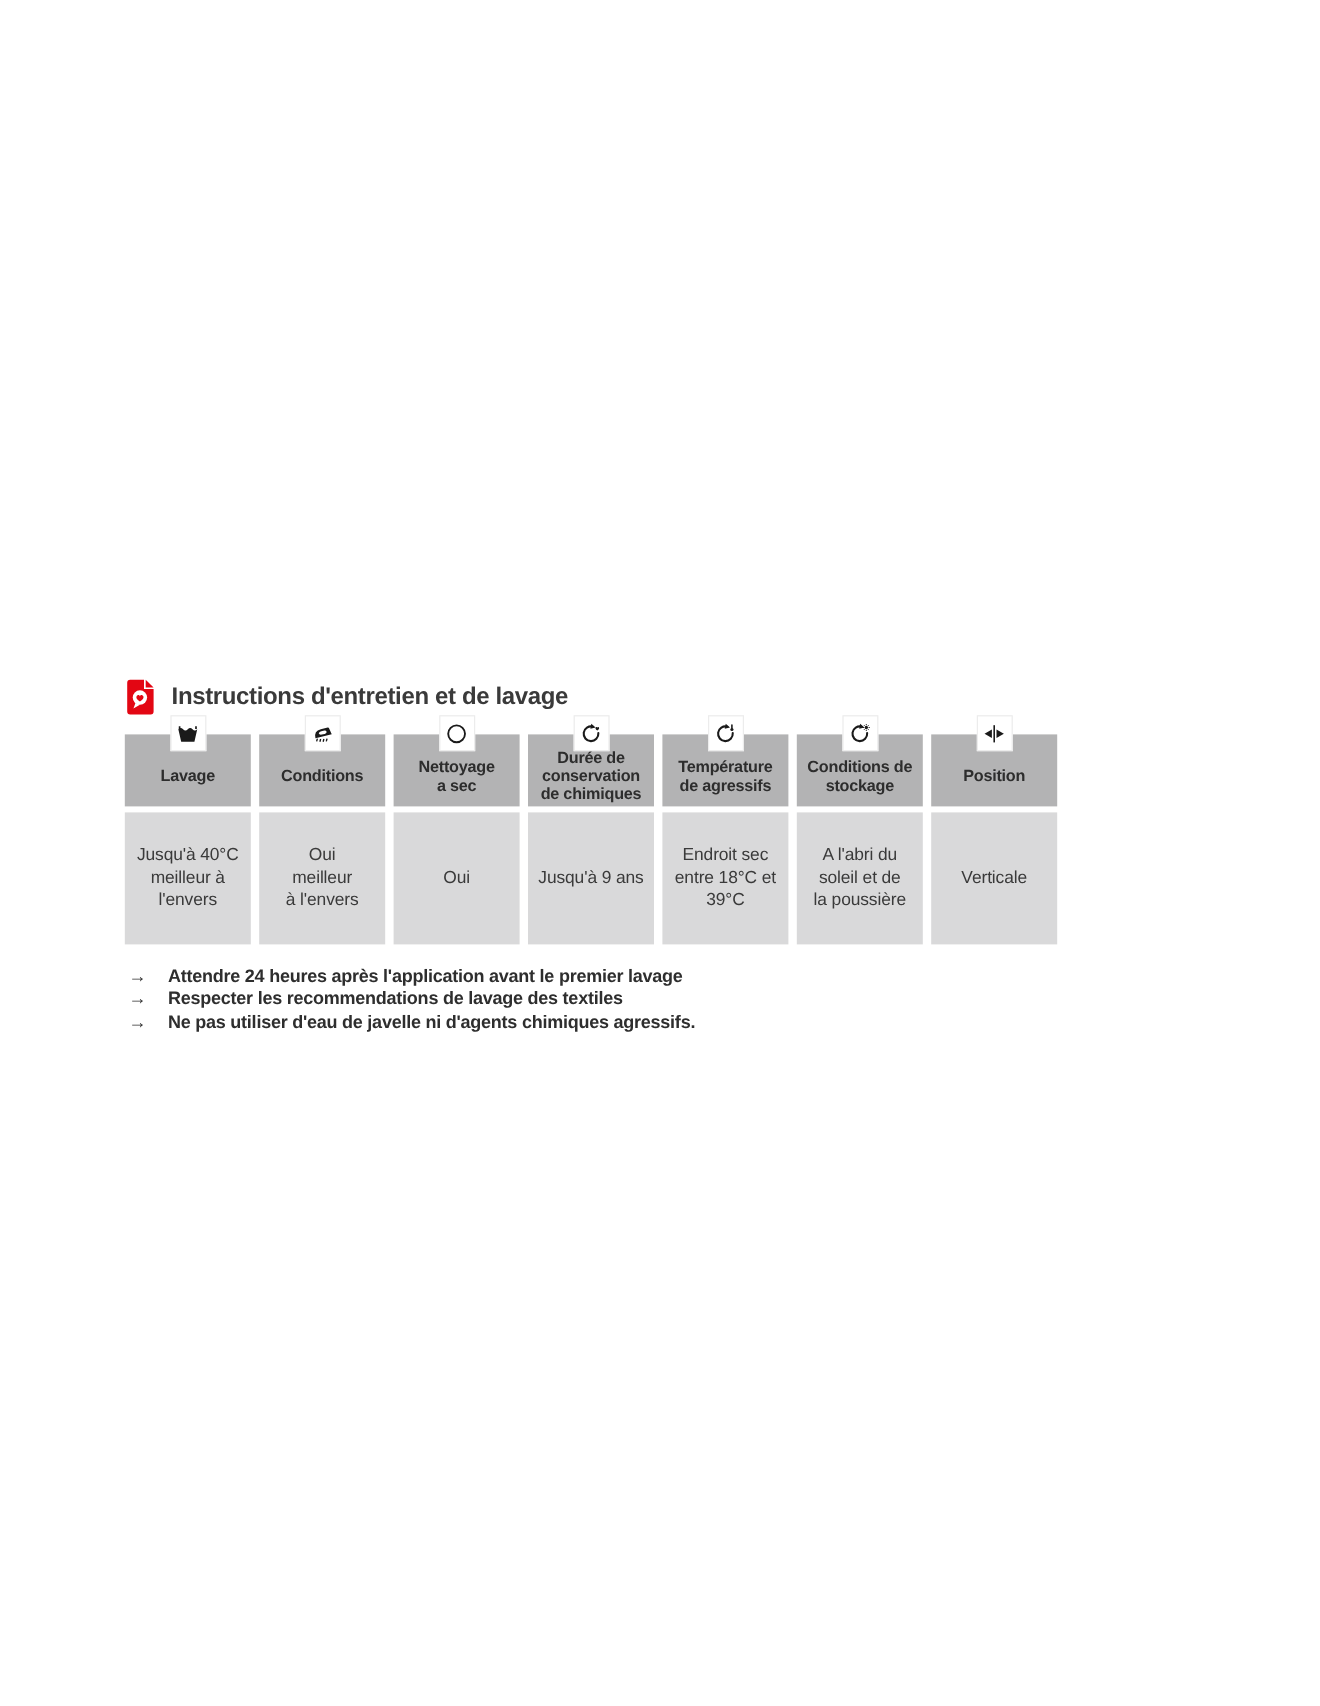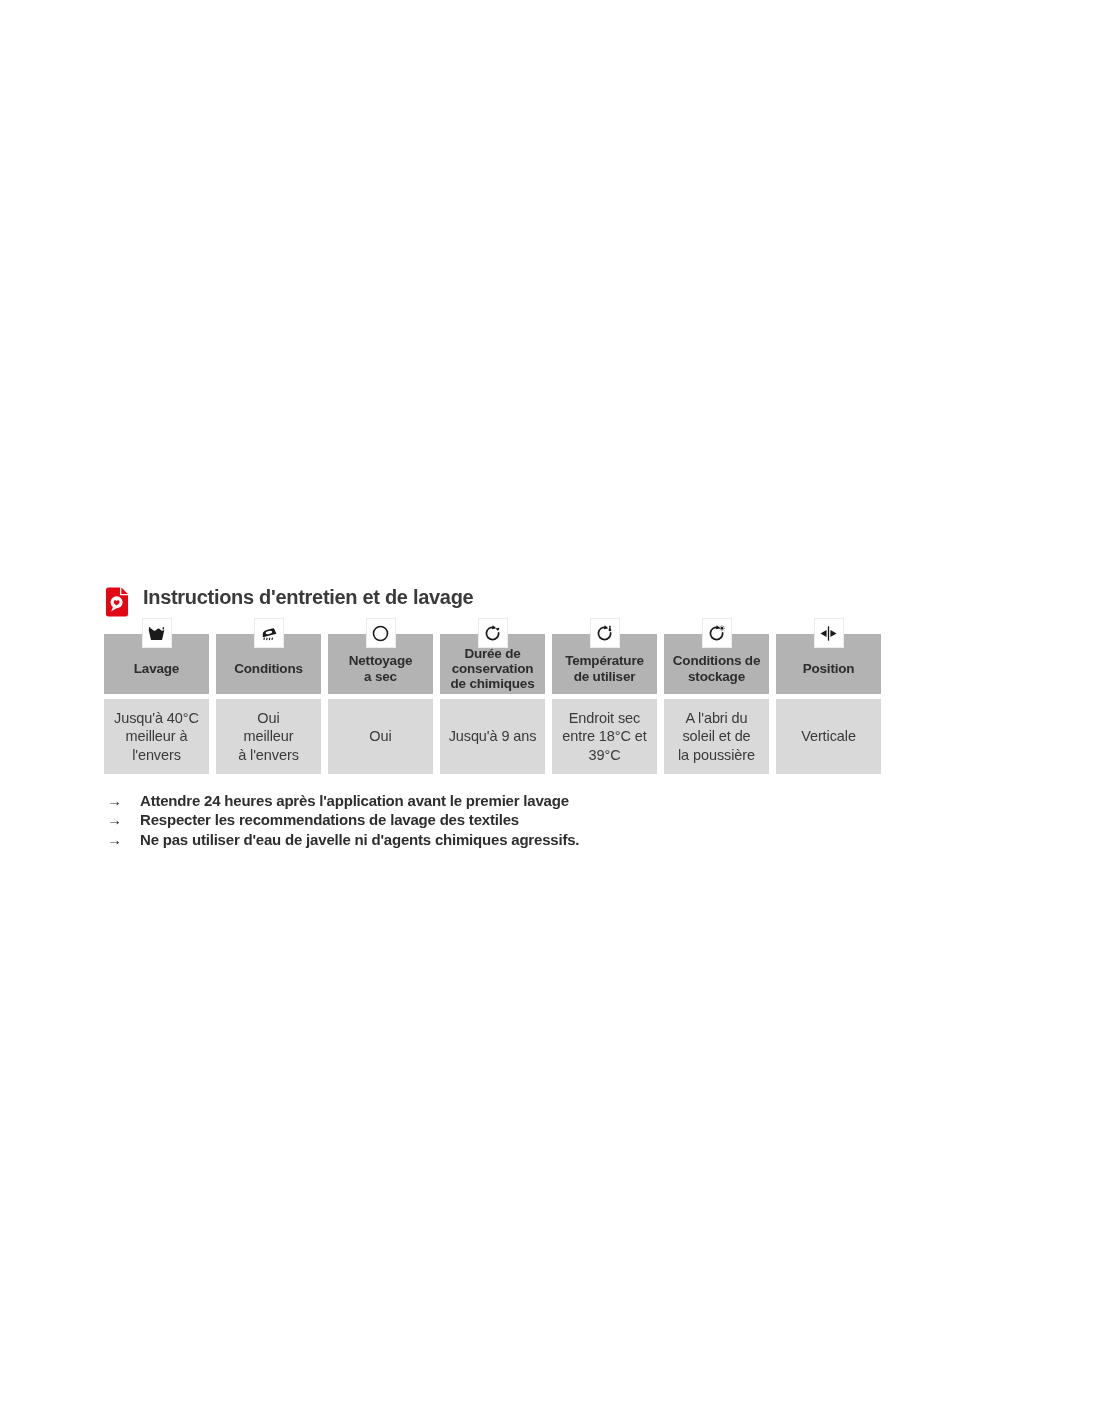--- a/index.html
+++ b/index.html
@@ -4,21 +4,21 @@
 <style>
   html,body{margin:0;padding:0;background:#ffffff;}
   .page{
     position:relative;
     width:1100px;height:1422px;
     background:#ffffff;
     font-family:"Liberation Sans","DejaVu Sans",sans-serif;
     overflow:hidden;
   }
   .section{position:absolute;left:104px;top:564px;width:890px;}
-  .title-row{display:flex;align-items:flex-start;height:34px;margin-top:22px;}
+  .title-row{display:flex;align-items:center;height:34px;}
   .doc-icon{width:26px;height:32px;flex:0 0 26px;display:block;}
   .title-row h1{
     margin:0 0 0 13px;
     font-size:20px;font-weight:700;color:#3a3a3a;letter-spacing:-0.3px;
   }
   .care-table{
     margin-top:14px;
     display:flex;
     gap:7px;
   }
@@ -34,21 +34,21 @@
   .head{
     height:60px;background:#b3b3b4;
     display:flex;align-items:center;justify-content:center;
     text-align:center;
     font-size:13.5px;font-weight:700;color:#2d2d2d;
     line-height:1.13;letter-spacing:-0.2px;
     white-space:pre-line;
     box-sizing:border-box;padding-top:9px;
   }
   .cell{
-    margin-top:5px;height:75px;background:#d9d9da;
+    margin-top:5px;height:110px;background:#d9d9da;
     display:flex;align-items:center;justify-content:center;
     text-align:center;
     font-size:14.5px;font-weight:400;color:#3a3a3a;
     line-height:1.28;letter-spacing:-0.1px;
     white-space:pre-line;
   }
   .notes{list-style:none;margin:17px 0 0 0;padding:0;}
   .notes li{
     display:flex;align-items:baseline;
     font-size:15px;font-weight:700;color:#2e2e2e;
@@ -137,21 +137,21 @@
       <div class="col">
         <div class="icon-card">
           <svg viewBox="0 0 24 24">
             <path class="ink-stroke" stroke-width="2" stroke-linecap="round" d="M13.8 5.2 A7 7 0 1 0 19 11.4"></path>
             <path class="ink" d="M16.4 5.9 L12.3 2.5 L11.4 7.2 Z"></path>
             <path class="ink-stroke" stroke-width="1.5" stroke-linecap="round" d="M18.2 3.6 V6.8"></path>
             <circle cx="18.2" cy="7.9" r="1.5" class="ink"></circle>
           </svg>
         </div>
         <div class="head">Température
-de utiliser</div>
+de agressifs</div>
         <div class="cell">Endroit sec
 entre 18°C et
 39°C</div>
       </div>
 
       <div class="col">
         <div class="icon-card">
           <svg viewBox="0 0 24 24">
             <path class="ink-stroke" stroke-width="2" stroke-linecap="round" d="M13.8 5.2 A7 7 0 1 0 19 11.4"></path>
             <path class="ink" d="M16.4 5.9 L12.3 2.5 L11.4 7.2 Z"></path>

